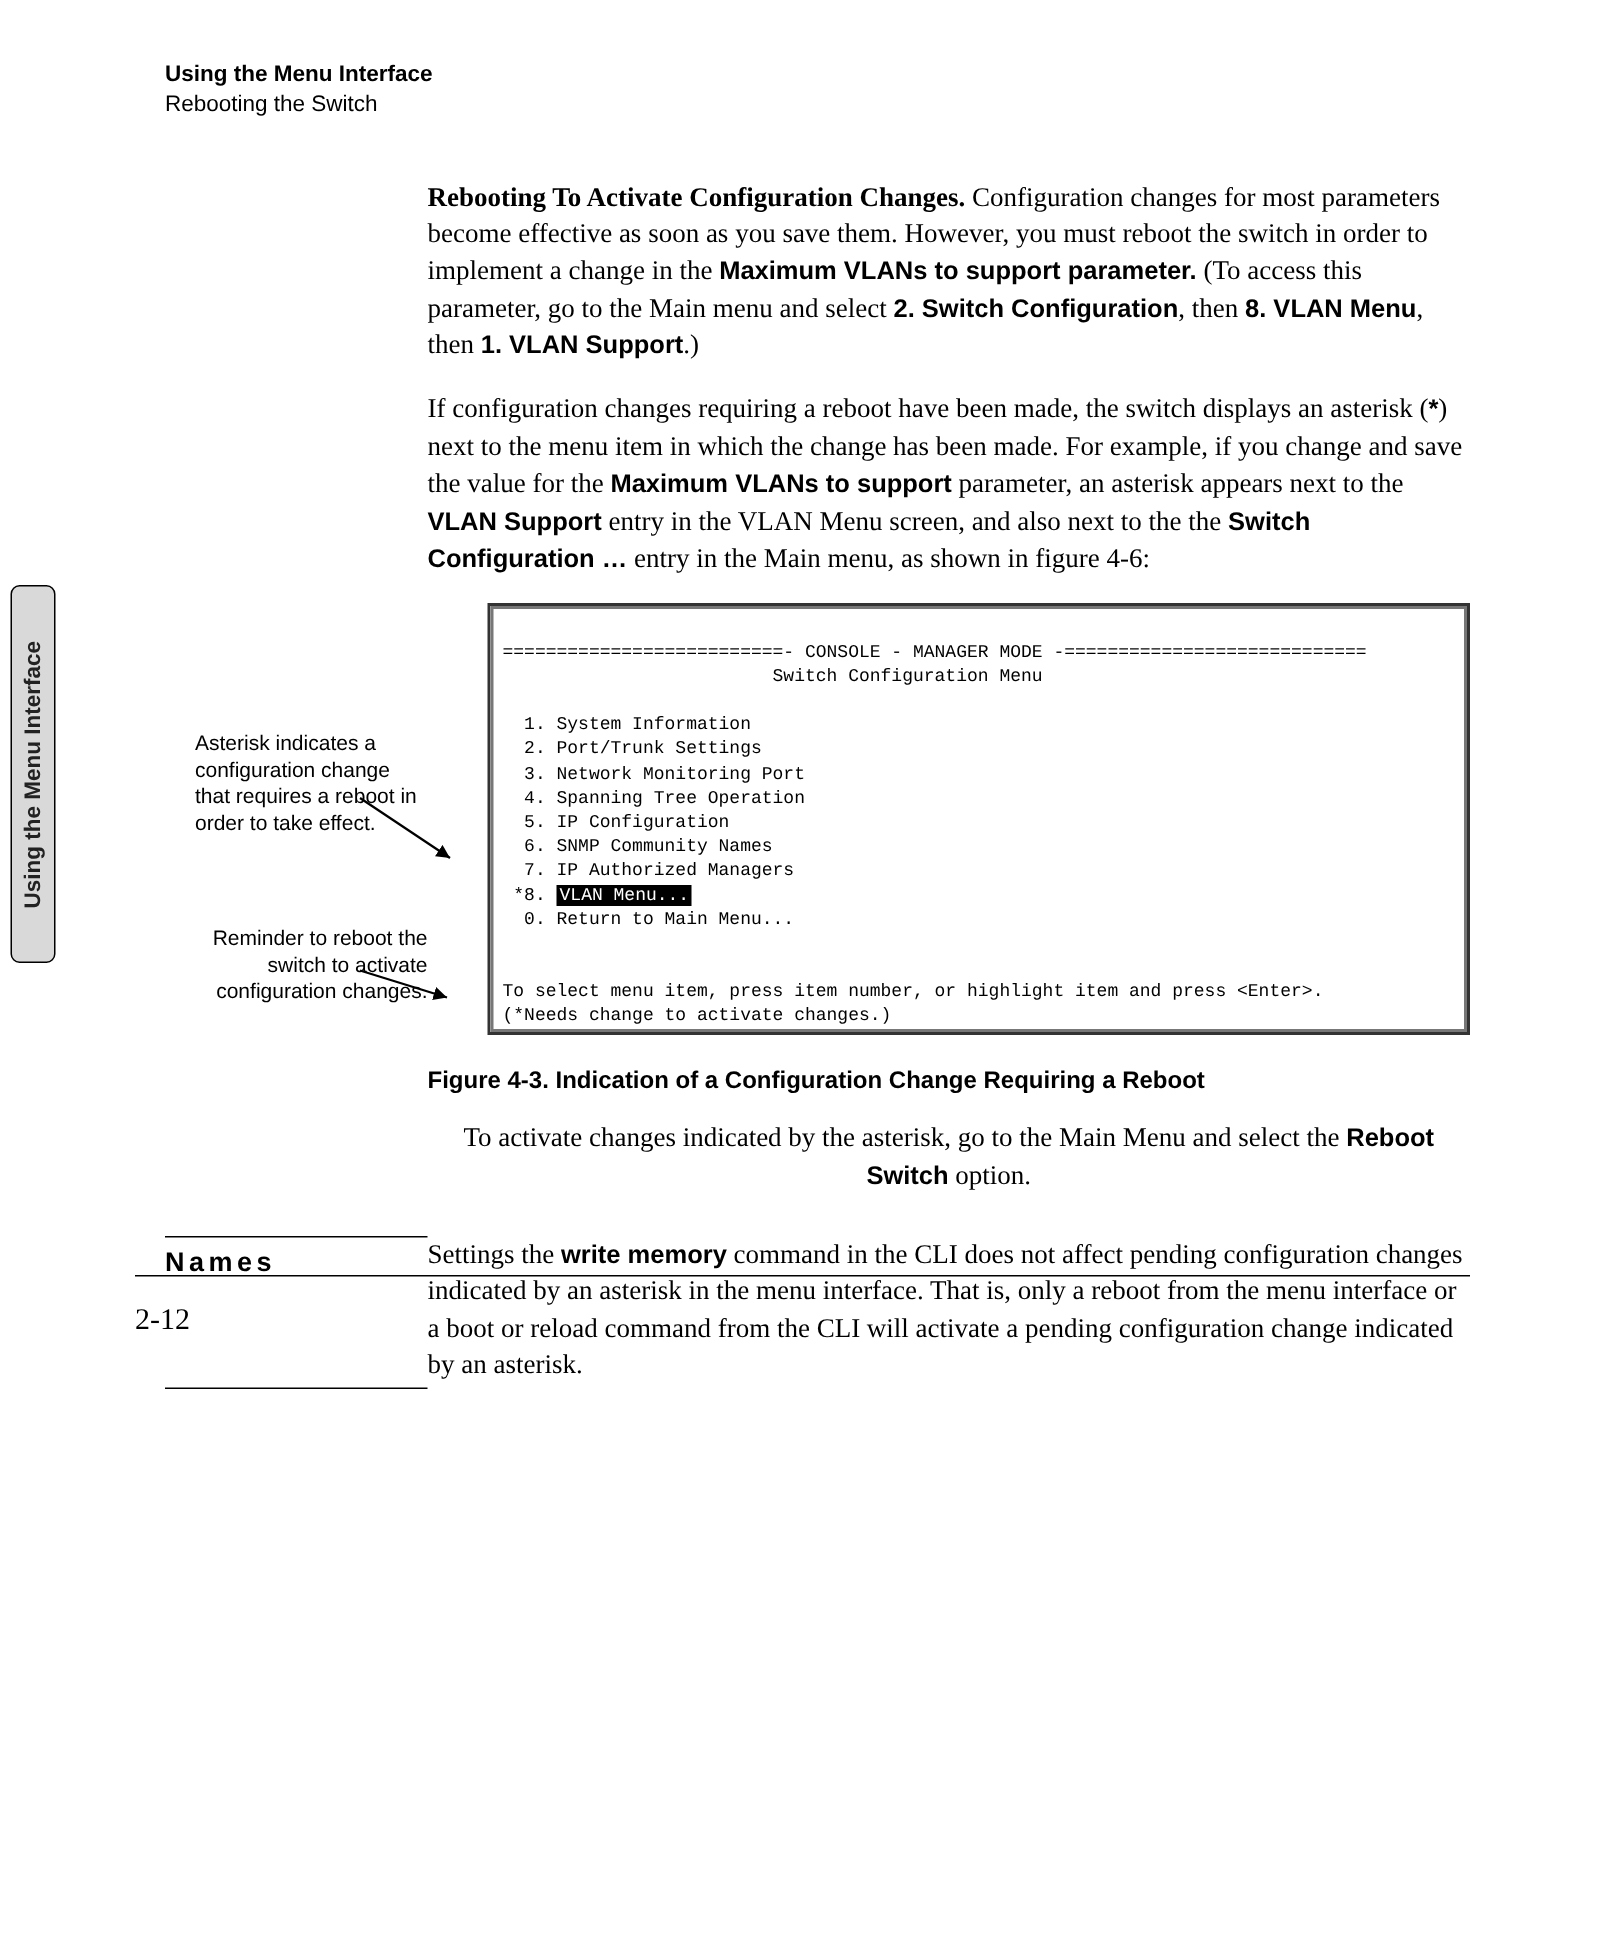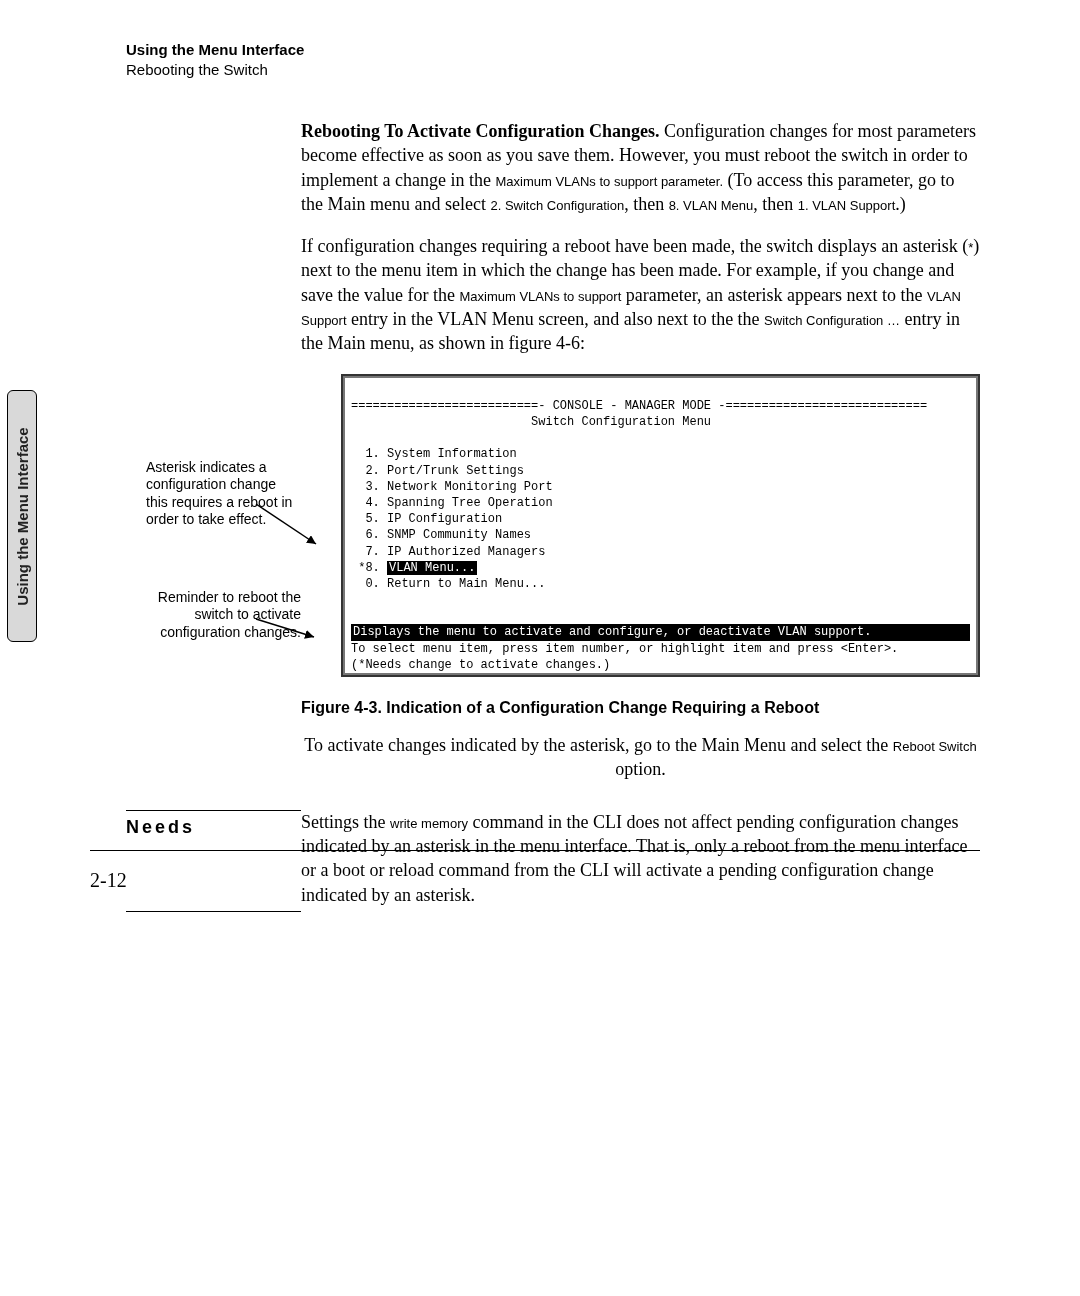--- a/index.html
+++ b/index.html
@@ -6,21 +6,21 @@
     margin: 0;
     padding: 0;
     background: #fff;
     font-family: "Century Schoolbook", "New Century Schoolbook", Georgia, serif;
     color: #000;
   }
   .page {
     width: 1080px;
     height: 947px;
     box-sizing: border-box;
-    padding: 40px 100px 40px 36px;
+    padding: 40px 100px 40px 20px;
     position: relative;
   }
 
   
   .hdr {
     margin-left: 90px;
     font-family: Arial, Helvetica, sans-serif;
     font-size: 15px;
     line-height: 1.3;
   }
@@ -51,21 +51,21 @@
   }
 
   
   .content {
     margin-left: 265px;
     margin-top: 40px;
     font-size: 18px;
     line-height: 1.35;
   }
   .content p { margin: 0 0 18px 0; }
-  .b { font-family: Arial, Helvetica, sans-serif; font-weight: normal; font-size: 13px; }
+  .b { font-family: Arial, Helvetica, sans-serif; font-weight: bold; font-size: 17px; }
 
   
   .figure-row {
     margin-left: 90px;
     margin-top: 18px;
     display: flex;
     align-items: flex-start;
   }
   .callouts {
     width: 175px;
@@ -175,21 +175,21 @@
       <span class="b" style="font-family:'Century Schoolbook',Georgia,serif;font-weight:bold;font-size:18px;">Rebooting To Activate Configuration Changes.</span><span> Configuration changes for most parameters become effective as soon as you save them. However, you must reboot the switch in order to implement a change in the </span><span class="b">Maximum VLANs to support parameter.</span><span> (To access this parameter, go to the Main menu and select  </span><span class="b">2. Switch Configuration</span><span>, then </span><span class="b">8. VLAN Menu</span><span>, then </span><span class="b">1. VLAN Support</span><span>.)</span>
     </p>
 
     <p>
       <span>If configuration changes requiring a reboot have been made, the switch displays an asterisk (</span><span class="b">*</span><span>) next to the menu item in which the change has been made. For example, if you change and save the value for the </span><span class="b">Maximum VLANs to support</span><span> parameter, an asterisk appears next to the </span><span class="b">VLAN Support</span><span> entry in the VLAN Menu screen, and also next to the the </span><span class="b">Switch Configuration …</span><span> entry in the Main menu, as shown in figure 4-6:</span>
     </p>
   </div>
 
   <div class="figure-row">
     <div class="callouts">
-      <div class="callout c1">Asterisk indicates a configuration change this requires a reboot in order to take effect.</div>
+      <div class="callout c1">Asterisk indicates a configuration change that requires a reboot in order to take effect.</div>
       <div class="callout c2">Reminder to reboot the switch to activate configuration changes.</div>
 
       <svg class="arrow" style="left:130px; top:130px;" width="80" height="60">
         <defs>
             <marker id="ah1" markerWidth="8" markerHeight="8" refX="6" refY="3" orient="auto">
               <path d="M0,0 L6,3 L0,6 Z" fill="#000"></path>
             </marker>
           </defs>
         <line x1="0" y1="0" x2="60" y2="40" stroke="#000" stroke-width="1.5" marker-end="url(#ah1)"></line>
       </svg>
@@ -212,36 +212,36 @@
 <span>  2. Port/Trunk Settings</span>
 <span>  3. Network Monitoring Port</span>
 <span>  4. Spanning Tree Operation</span>
 <span>  5. IP Configuration</span>
 <span>  6. SNMP Community Names</span>
 <span>  7. IP Authorized Managers</span>
 <span> *8. </span><span class="hl">VLAN Menu...</span>
 <span>  0. Return to Main Menu...</span>
 
 
-<span class="bar">Displays the menu to activate and configure, or deactivate VLAN support.</span><span>To select menu item, press item number, or highlight item and press &lt;Enter&gt;.</span>
+<span>To select menu item, press item number, or highlight item and press &lt;Enter&gt;.</span>
 <span>(*Needs change to activate changes.)</span>
 </div>
     </div>
   </div>
 
   <div class="figcap">Figure 4-3.   Indication of a Configuration Change Requiring a Reboot</div>
 
   <div class="content" style="margin-top:16px;text-align:center;">
     <p>
       <span>To activate changes indicated by the asterisk, go to the Main Menu and select the </span><span class="b">Reboot Switch</span><span> option.</span>
     </p>
   </div>
 
   <div class="note-row">
-    <div class="note-label">Needs</div>
+    <div class="note-label">Names</div>
     <div class="note-body">
       <span>Settings the </span><span class="b">write memory</span><span> command in the CLI does not affect pending configuration changes indicated by an asterisk in the menu interface. That is, only a reboot from the menu interface or a boot or reload command from the CLI will activate a pending configuration change indicated by an asterisk.</span>
     </div>
   </div>
 
   <div class="footer">
     <span>2-12</span>
   </div>
 
 </div>

